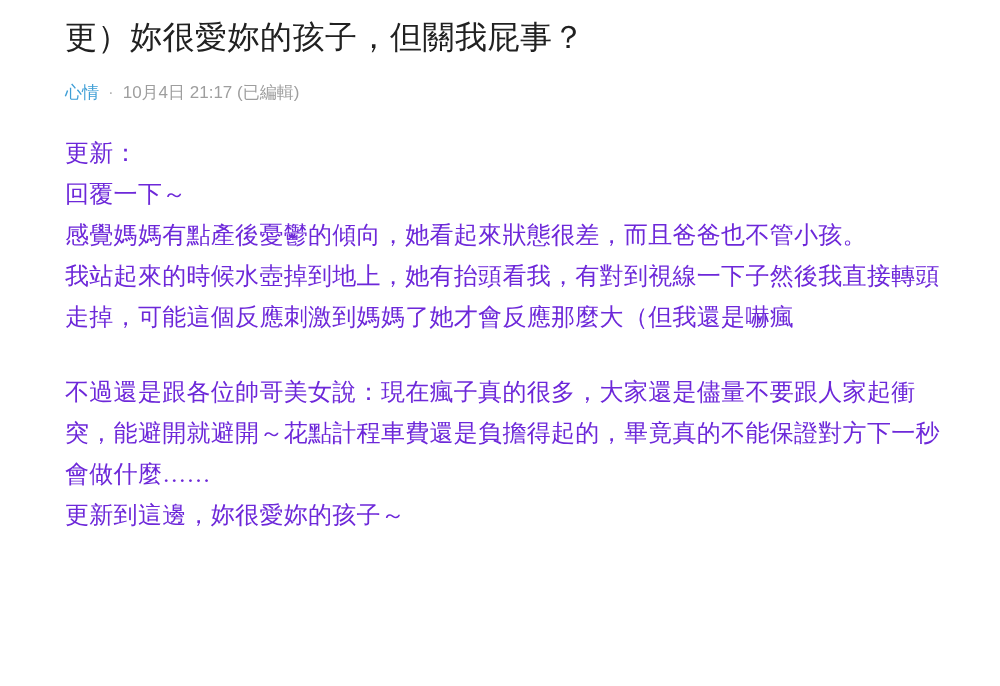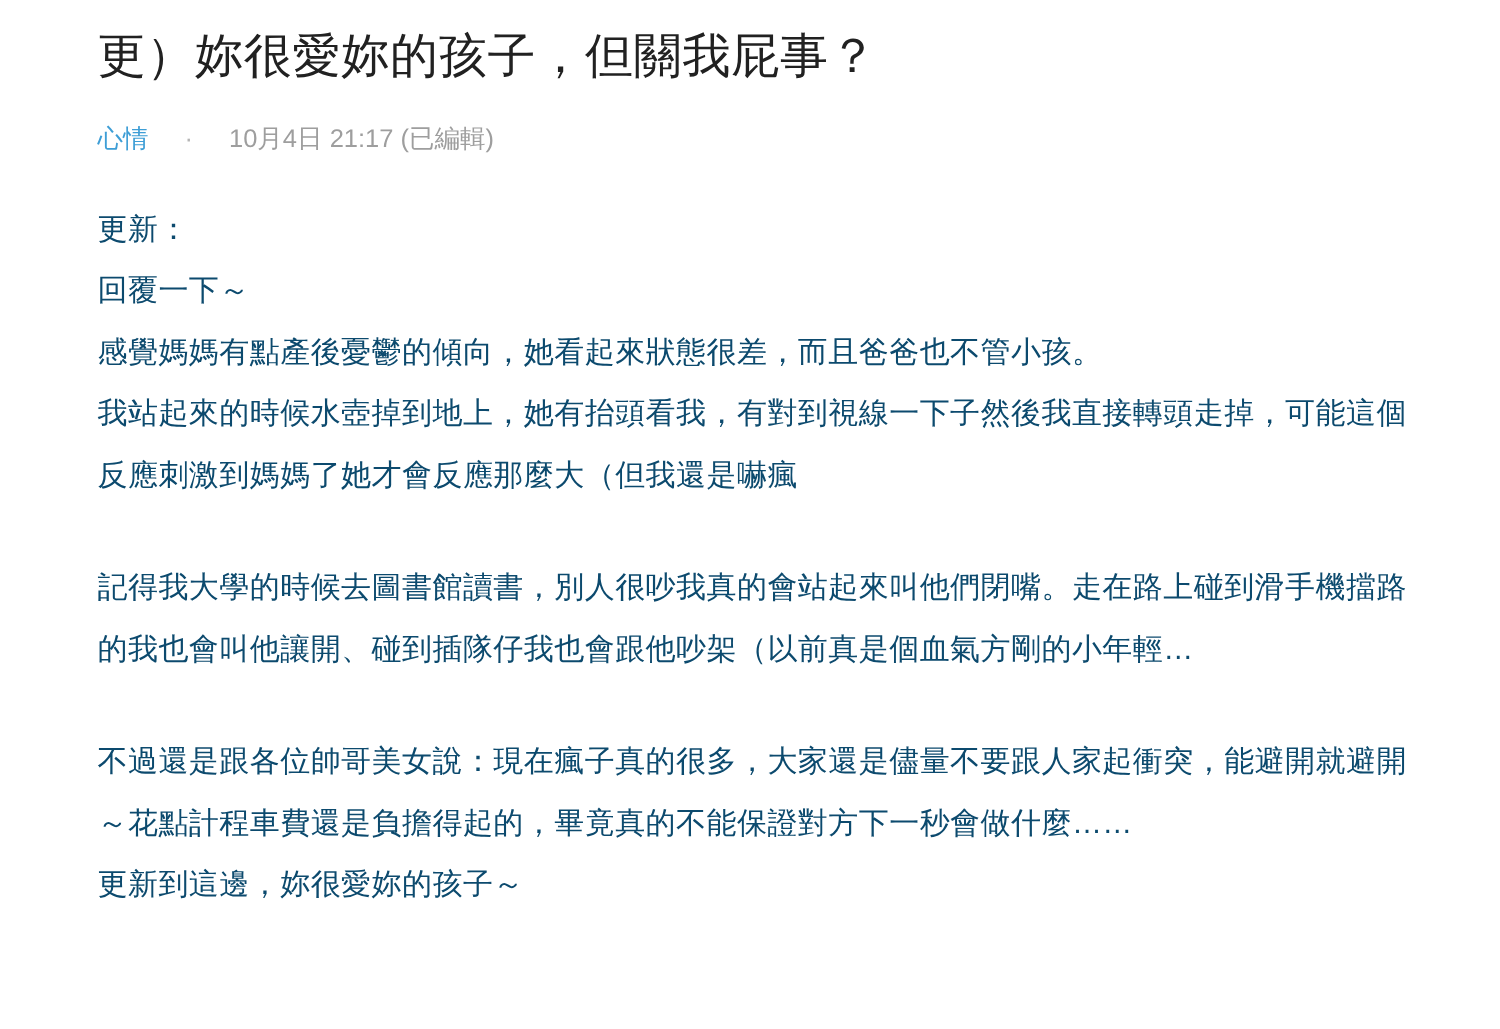--- a/index.html
+++ b/index.html
@@ -21,40 +21,41 @@
     margin: 0 0 21px 0;
     font-size: 32px;
     font-weight: 500;
     line-height: 1.45;
     color: #212121;
     letter-spacing: 0.5px;
   }
   .post-meta {
     display: flex;
     align-items: center;
-    gap: 24px;
+    gap: 9px;
     font-size: 17px;
     line-height: 24px;
     color: #9e9e9e;
     text-align: right;
   }
   .topic-link {
     color: #3e9ed6;
     text-decoration: none;
     cursor: pointer;
   }
   .meta-sep {
     color: #b5b5b5;
   }
   .post-body {
     margin-top: 28px;
-    font-size: 20px;
+    font-size: 24px;
     line-height: 41px;
-    color: #0c4a6e;
+    color: #6d28d9;
     letter-spacing: 0.3px;
+    font-family: Liberation Serif, serif;
   }
   .post-body p {
     margin: 0 0 34px 0;
     white-space: pre-line; 
   }
   .post-body p:last-child {
     margin-bottom: 0;
   }
 </style>
 </head>
@@ -68,18 +69,17 @@
     <a class="topic-link">心情</a>
     <span class="meta-sep">·</span>
     <span class="meta-time">10月4日 21:17 (已編輯)</span>
   </div>
 
   <div class="post-body">
     <p>更新：
 回覆一下～
 感覺媽媽有點產後憂鬱的傾向，她看起來狀態很差，而且爸爸也不管小孩。
 我站起來的時候水壺掉到地上，她有抬頭看我，有對到視線一下子然後我直接轉頭走掉，可能這個反應刺激到媽媽了她才會反應那麼大（但我還是嚇瘋</p>
-    <p>記得我大學的時候去圖書館讀書，別人很吵我真的會站起來叫他們閉嘴。走在路上碰到滑手機擋路的我也會叫他讓開、碰到插隊仔我也會跟他吵架（以前真是個血氣方剛的小年輕…</p>
     <p>不過還是跟各位帥哥美女說：現在瘋子真的很多，大家還是儘量不要跟人家起衝突，能避開就避開～花點計程車費還是負擔得起的，畢竟真的不能保證對方下一秒會做什麼……
 更新到這邊，妳很愛妳的孩子～</p>
   </div>
 
 </div>
 
 </body></html>

